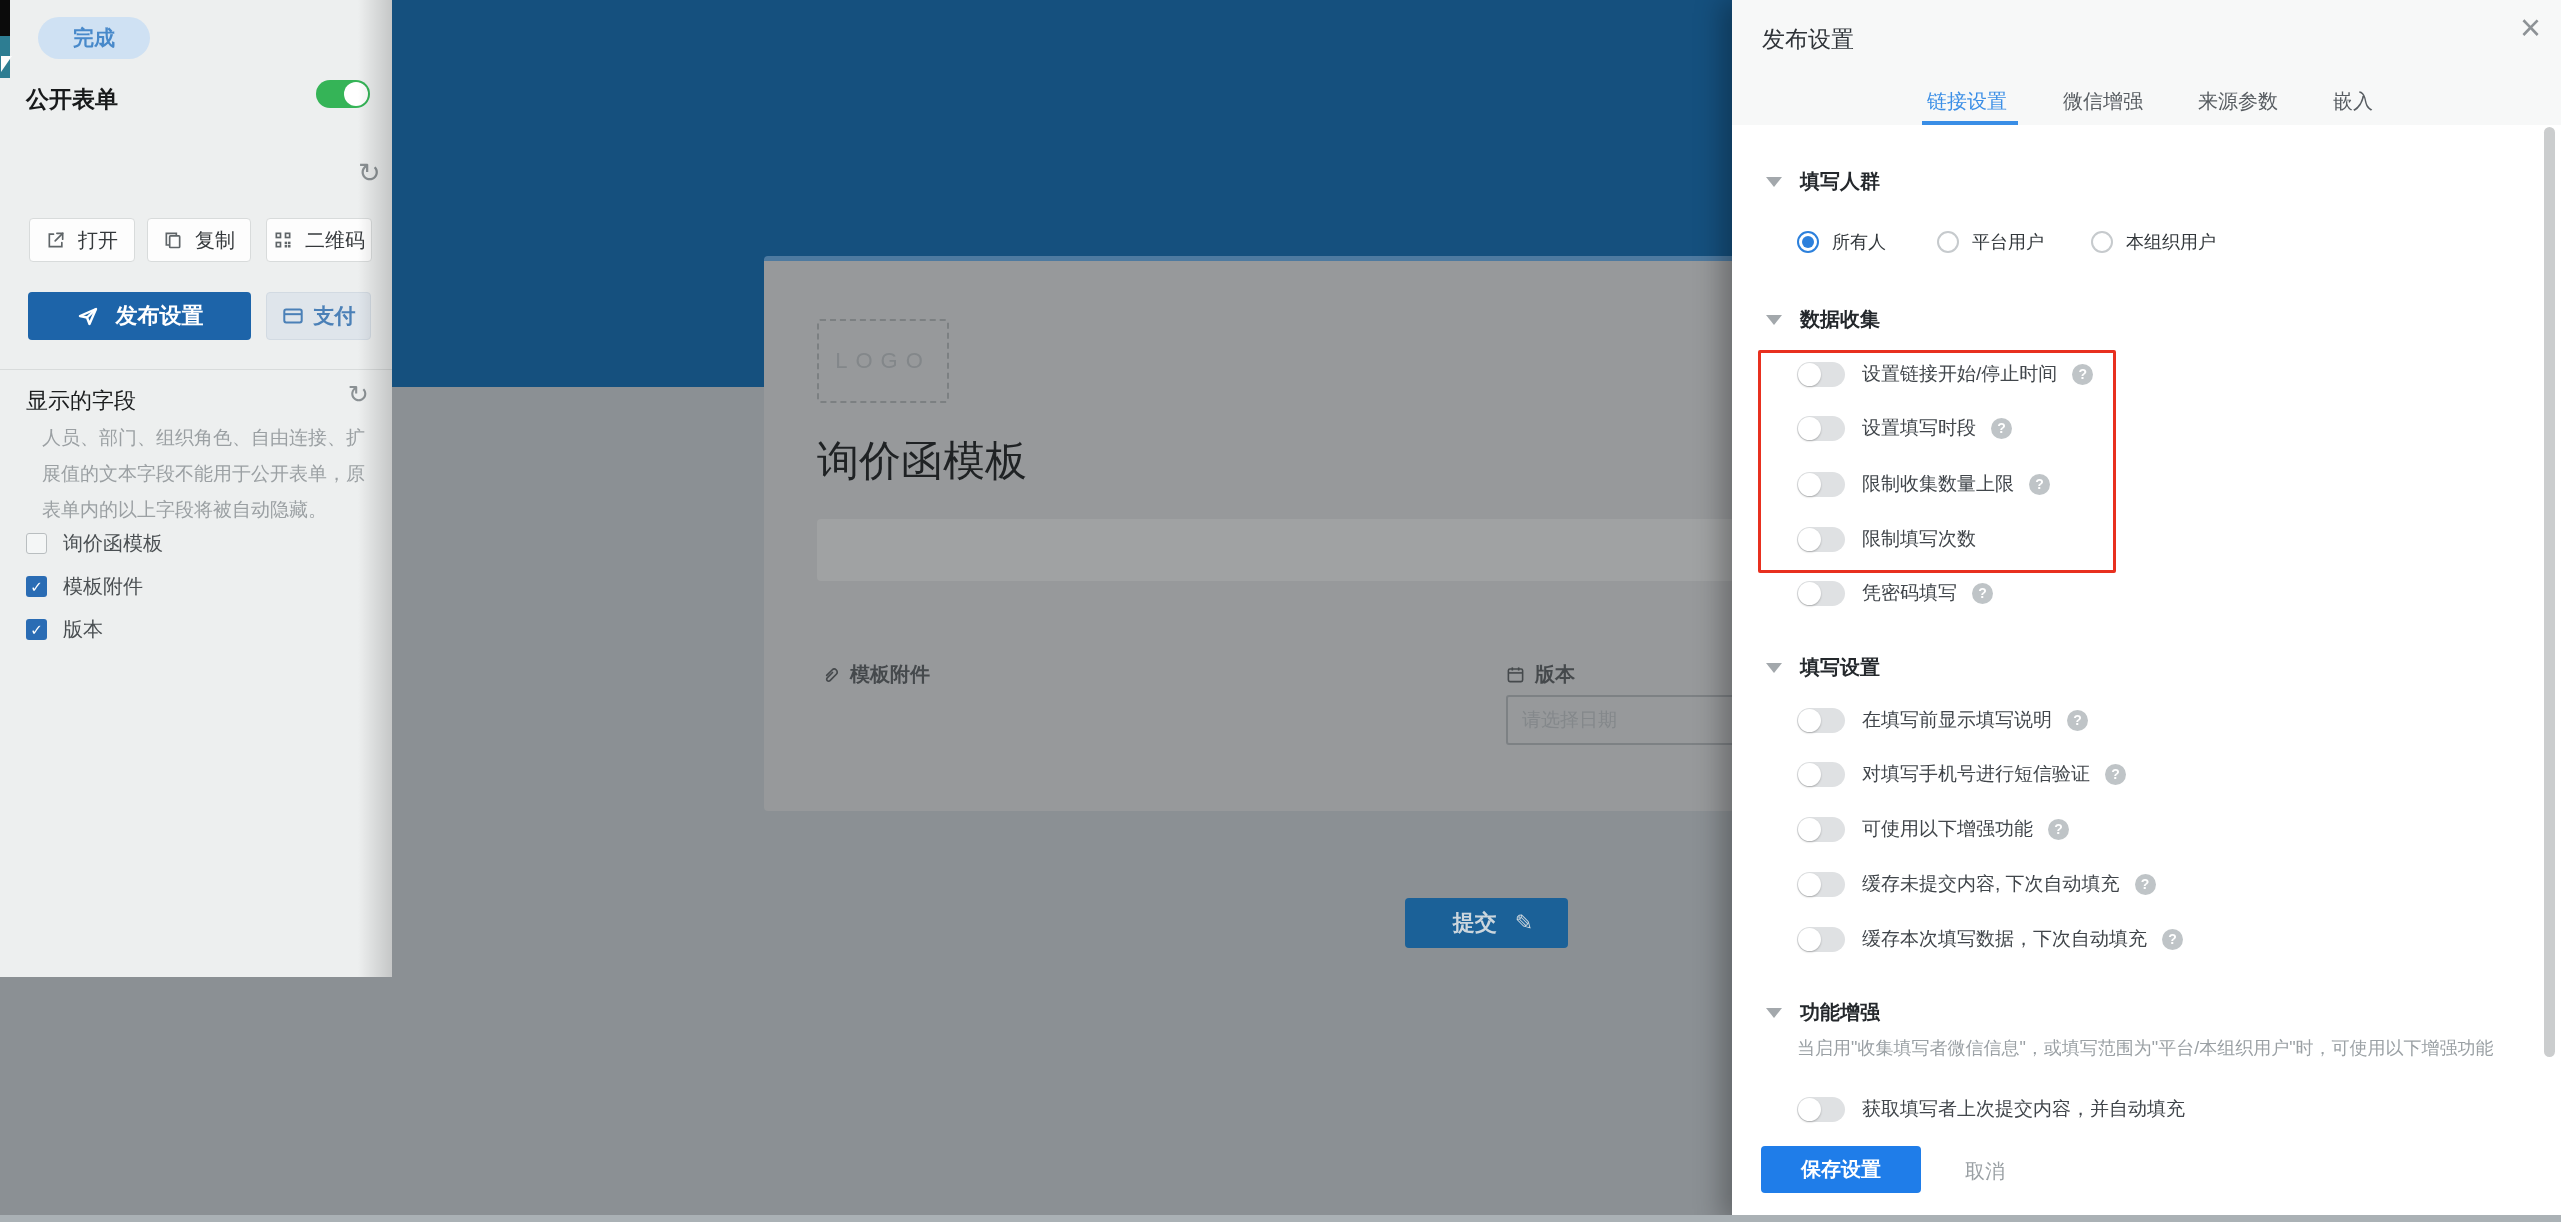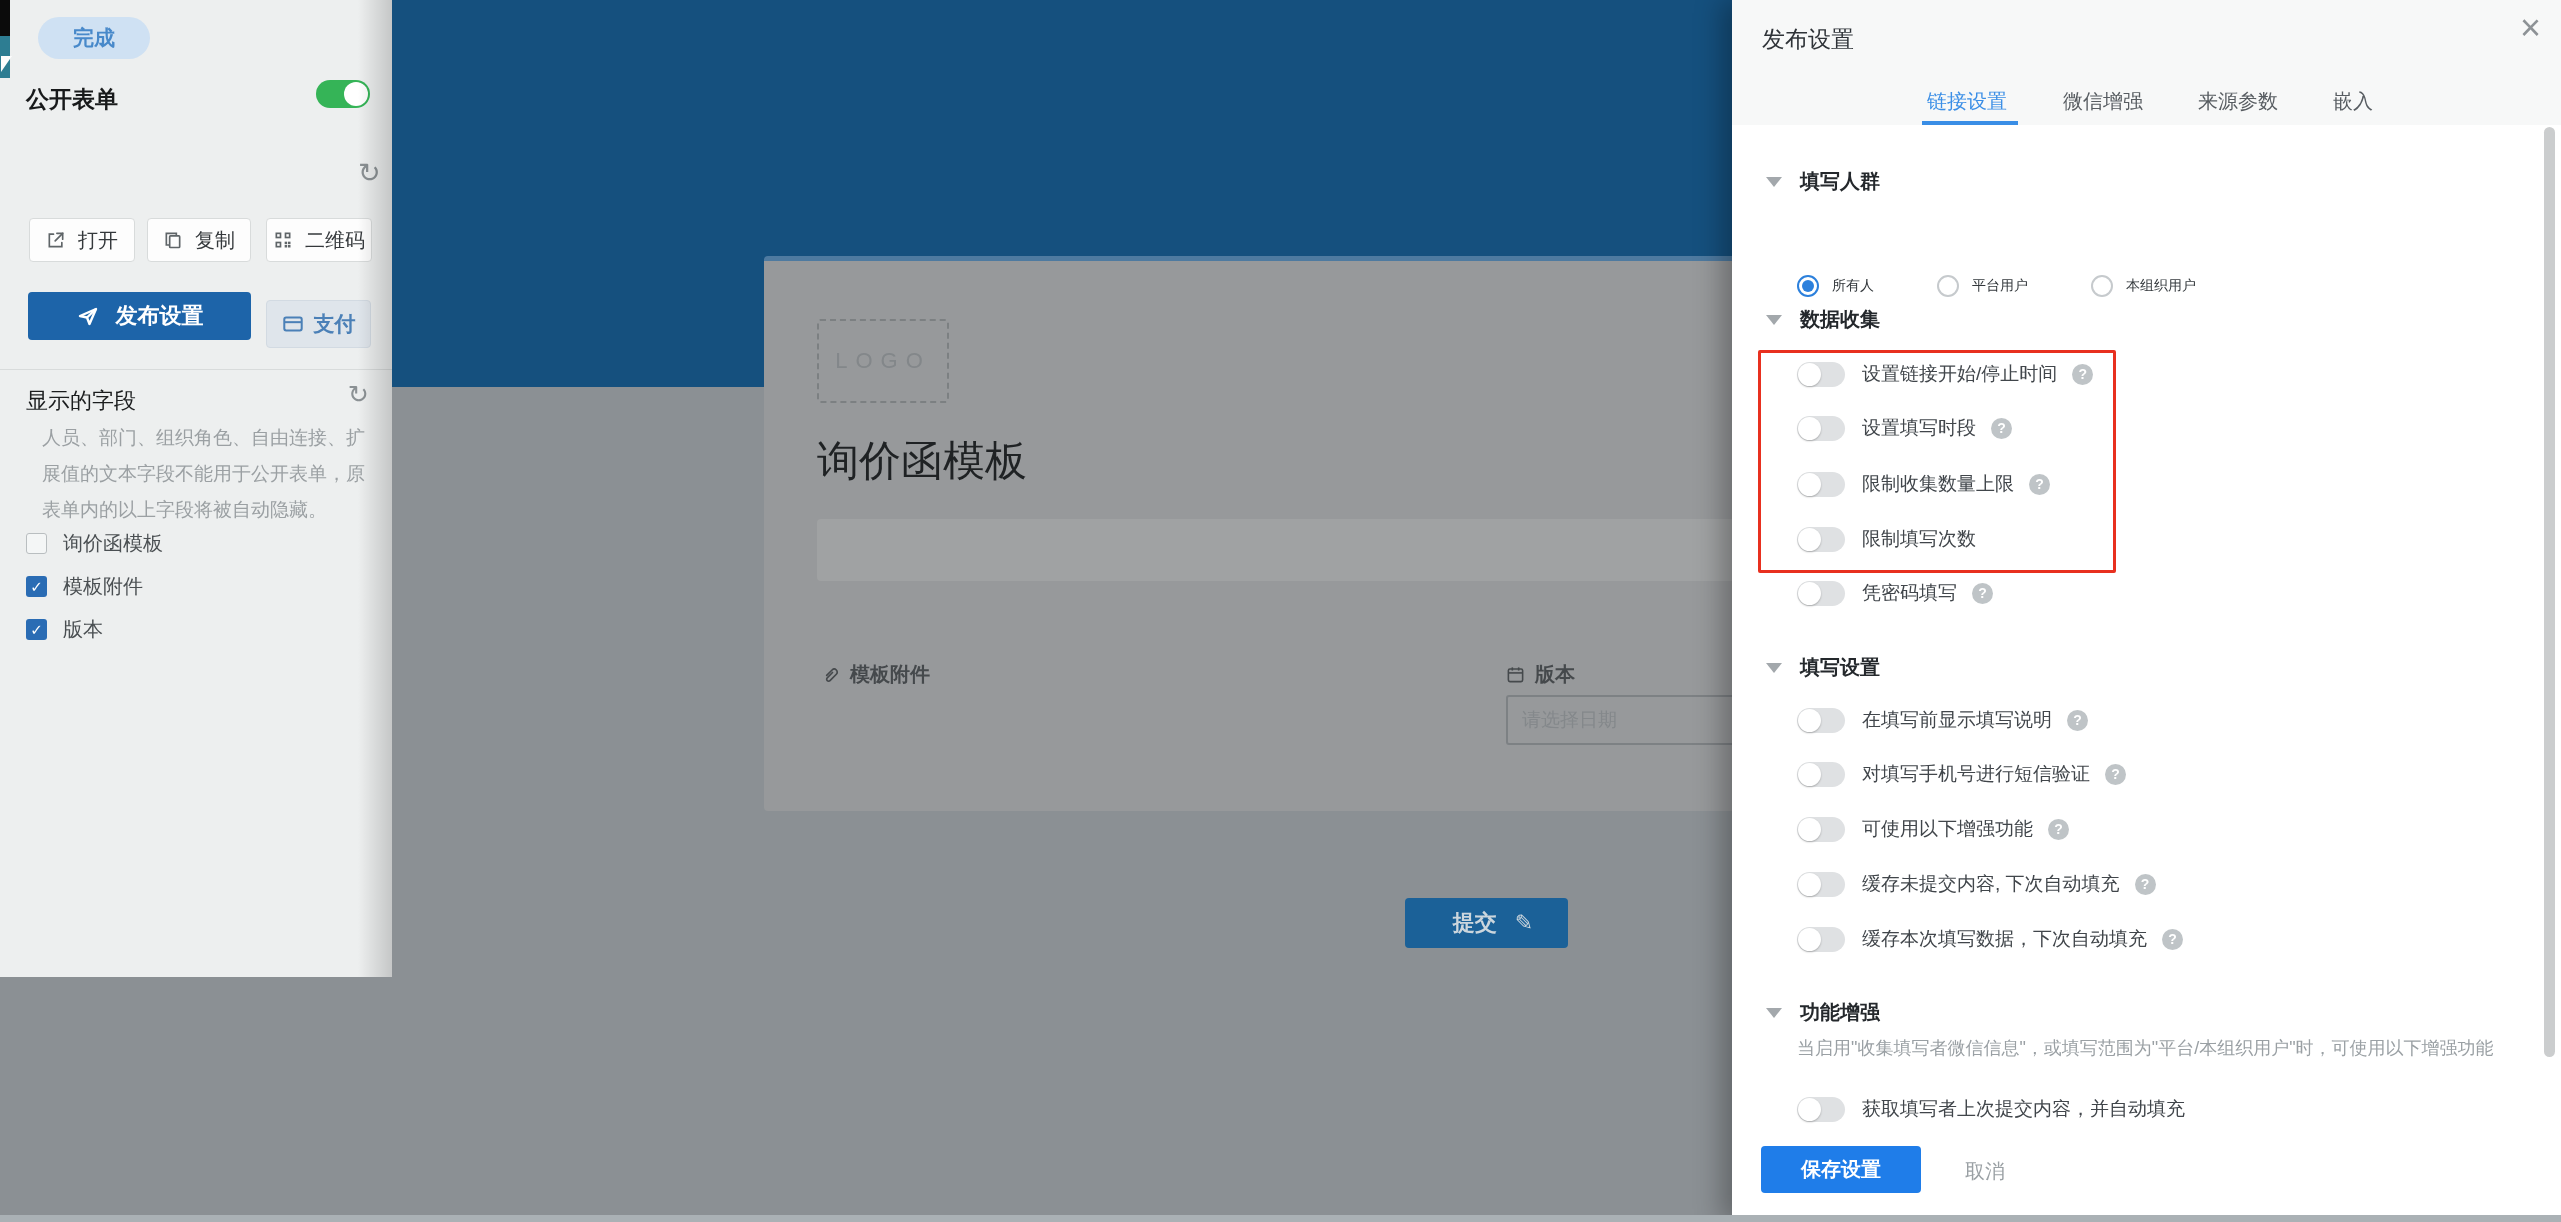--- a/index.html
+++ b/index.html
@@ -51,21 +51,21 @@
         border-radius:4px;display:flex;align-items:center;justify-content:center;gap:12px;
         font-size:20px;color:#34383b;box-sizing:border-box;}
   .open-btn{left:29px;width:106px}
   .copy-btn{left:147px;width:104px}
   .qr-btn{left:266px;width:106px}
   .publish-btn{position:absolute;left:28px;top:292px;width:223px;height:48px;background:#1d64a9;
         border-radius:4px;color:#fff;font-weight:bold;font-size:22px;
         display:flex;align-items:center;justify-content:center;gap:16px;}
   .pay-btn{position:absolute;left:266px;top:292px;width:105px;height:48px;background:#dfe5eb;
         border:1px solid #d2dae2;border-radius:4px;color:#4b80b7;font-size:21px;font-weight:bold;
-        display:flex;align-items:center;justify-content:center;gap:10px;box-sizing:border-box;margin-top:8px;}
+        display:flex;align-items:center;justify-content:center;gap:10px;box-sizing:border-box;}
   .divider{position:absolute;left:0;top:369px;width:392px;height:1px;background:#d8dbdb;}
   .fields-title{position:absolute;left:26px;top:386px;font-size:22px;font-weight:normal;color:#1b1d1e;}
   .fields-refresh{position:absolute;left:348px;top:382px;font-size:25px;color:#8b9194;line-height:1;}
   .fields-desc{position:absolute;left:26px;top:420px;width:336px;font-size:19px;line-height:36px;color:#9ba0a3;margin-left:16px;}
   .cb-row{position:absolute;left:26px;display:flex;align-items:center;gap:16px;font-size:20px;color:#4a4f52;}
   .cb-row.r0{top:530px}.cb-row.r1{top:573px}.cb-row.r2{top:616px}
   .cb{width:21px;height:21px;border-radius:3px;box-sizing:border-box;flex:none;
         display:flex;align-items:center;justify-content:center;}
   .cb.un{background:#f4f6f6;border:1px solid #b9bec0;}
   .cb.ck{background:#2a6cb4;color:#fff;font-size:15px;font-weight:bold;}
@@ -78,21 +78,21 @@
   .close-x{position:absolute;left:788px;top:10px;font-size:36px;color:#8d9296;line-height:1;}
   .tab{position:absolute;bottom:10px;font-size:20px;color:#575c61;}
   .tab.active{color:#3a8ee6;}
   .tab.t0{left:195px}.tab.t1{left:331px}.tab.t2{left:466px}.tab.t3{left:601px}
   .tab-underline{position:absolute;left:190px;bottom:0;width:96px;height:4px;background:#3a8ee6;}
   .sec-header{position:absolute;display:flex;align-items:center;gap:18px;
         font-size:20px;font-weight:bold;color:#24282c;}
   .sec-header .tri{width:0;height:0;border-left:8px solid transparent;border-right:8px solid transparent;
         border-top:10px solid #a3a8ac;flex:none;}
   .sh1{left:34px;top:168px}.sh2{left:34px;top:306px}.sh3{left:34px;top:654px}.sh4{left:34px;top:999px}
-  .radio-opt{position:absolute;top:230px;display:flex;align-items:center;gap:13px;font-size:14px;color:#33383c;margin-top:45px;}
+  .radio-opt{position:absolute;top:230px;display:flex;align-items:center;gap:13px;font-size:18px;color:#33383c;}
   .ro0{left:65px}.ro1{left:205px}.ro2{left:359px}
   .radio{width:22px;height:22px;border-radius:50%;box-sizing:border-box;flex:none;
         display:flex;align-items:center;justify-content:center;}
   .radio.sel{border:2px solid #2c80dc;background:#fff;}
   .radio.sel::after{content:"";width:12px;height:12px;border-radius:50%;background:#2c80dc;}
   .radio.un{border:2px solid #c6cacd;background:#fff;}
   .red-box{position:absolute;left:26px;top:350px;width:352px;height:217px;
         border:3px solid #e8301f;border-radius:2px;z-index:1;}
   .trow{position:absolute;left:65px;display:flex;align-items:center;gap:17px;
         font-size:19px;color:#41464b;z-index:2;}

